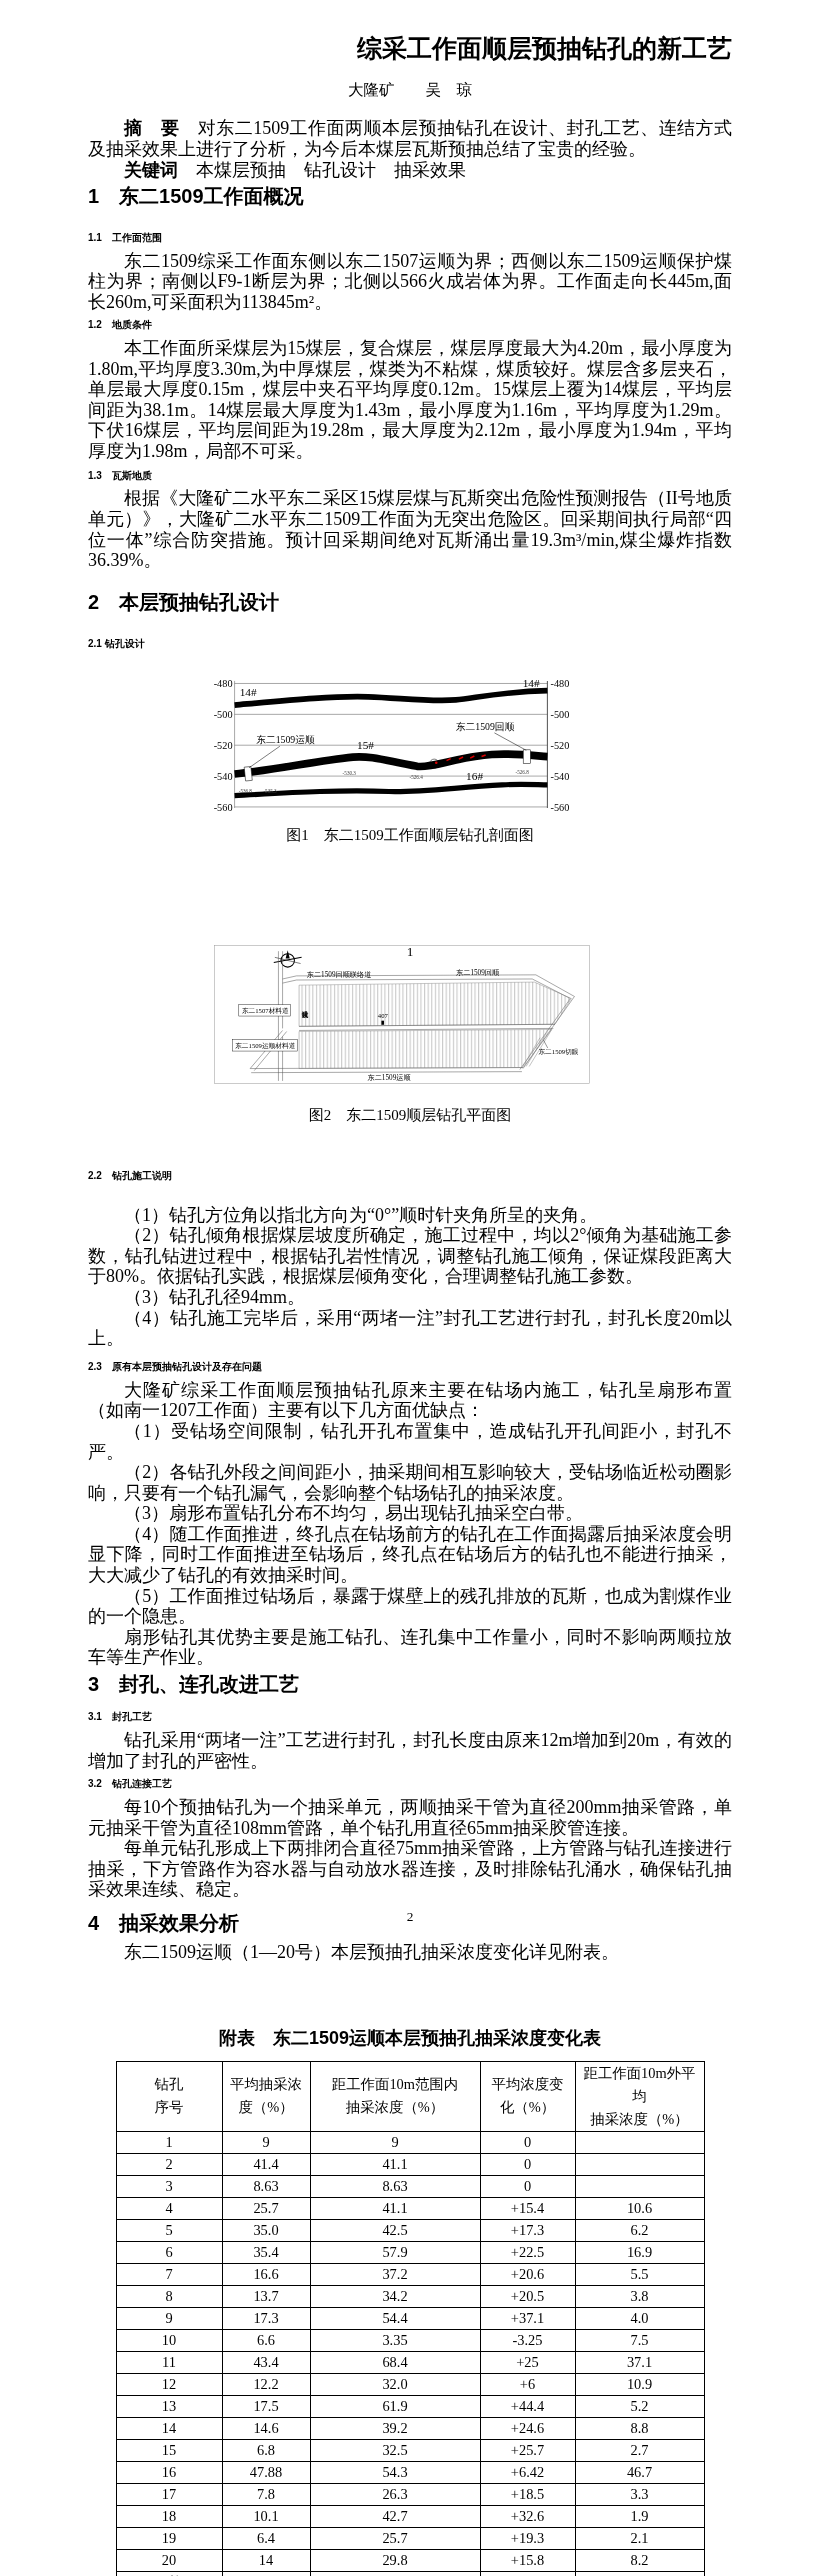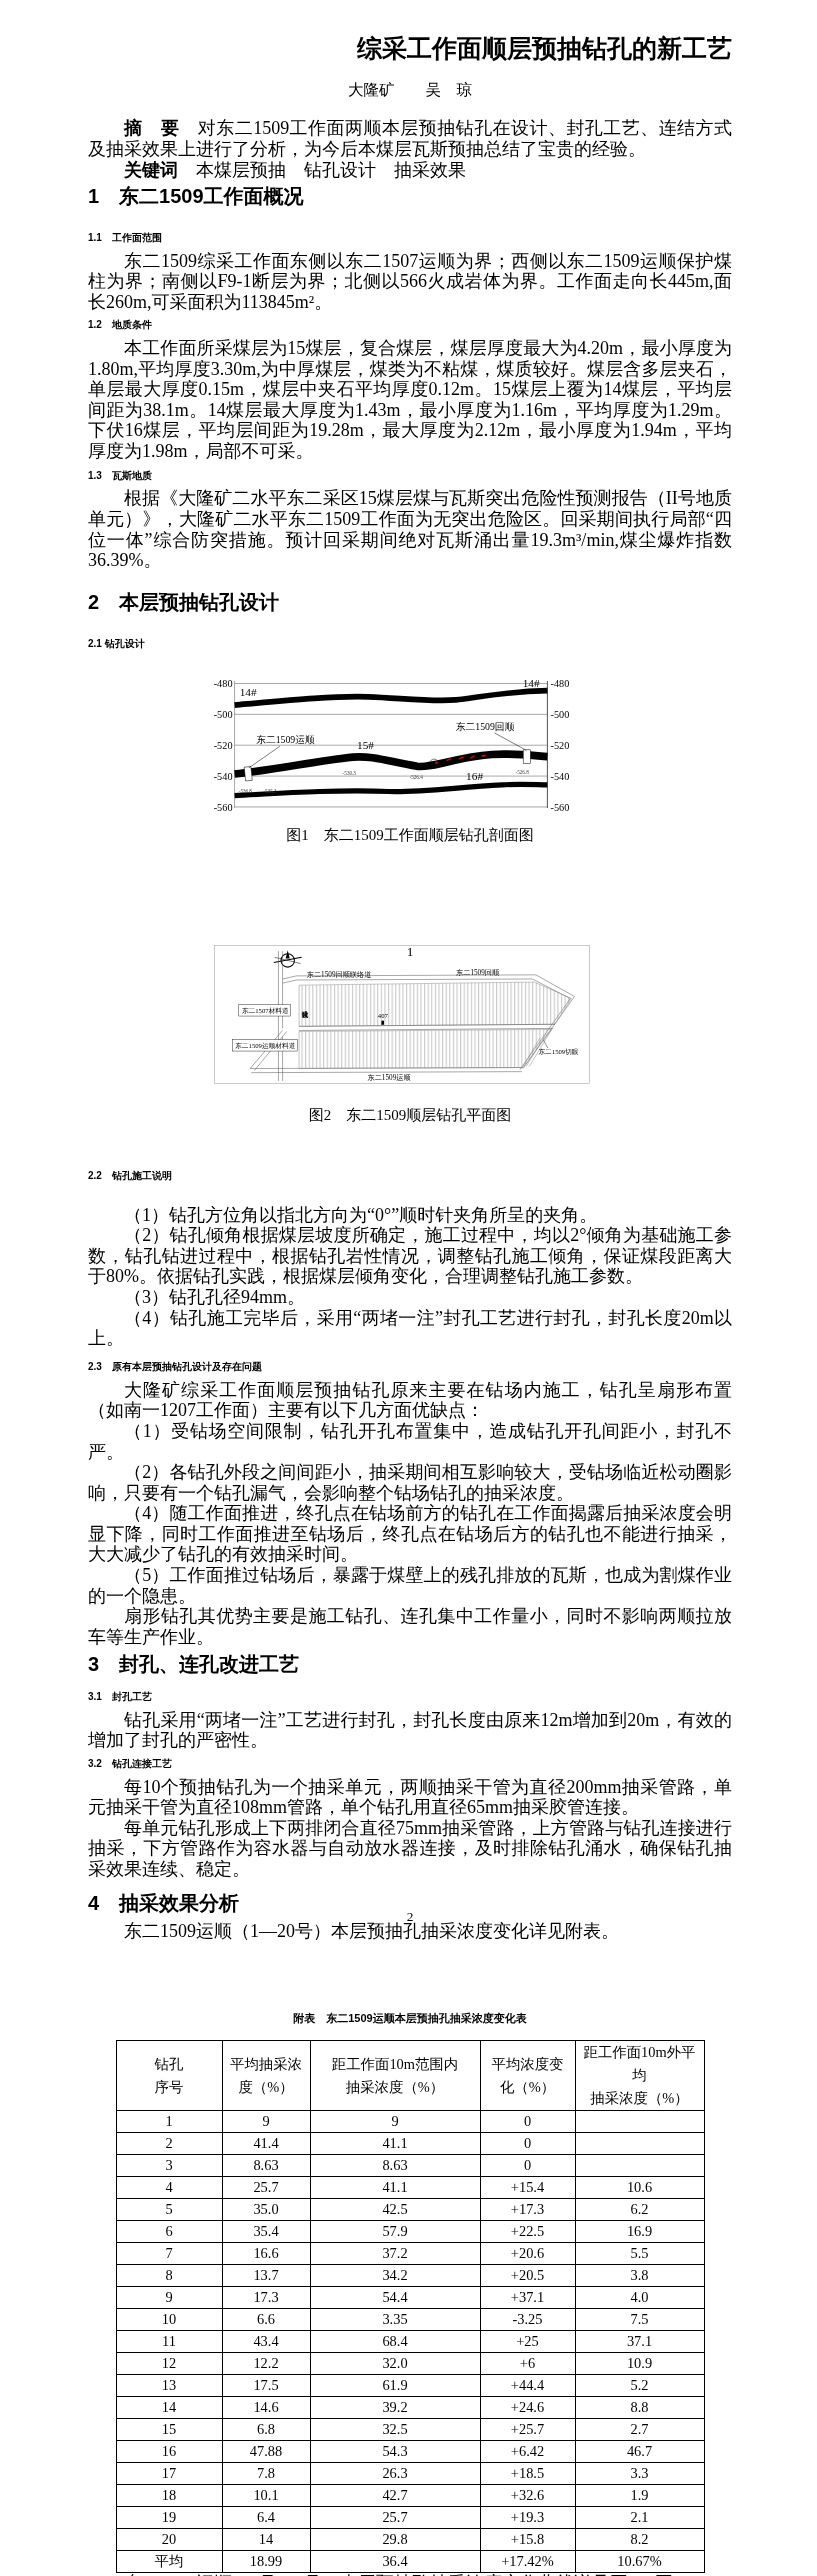--- a/index.html
+++ b/index.html
@@ -23,21 +23,21 @@
     font-size:10px;line-height:20.6px;margin:0;}
   .mt6{margin-top:3.1px}.mt8{margin-top:4.1px}.mt16{margin-top:8.2px}.mt20{margin-top:10.3px}.mt30{margin-top:15.5px}.mt36{margin-top:18.5px}.mt76{margin-top:39px}.mt128{margin-top:66px}
   .mt190{margin-top:98px}
   .mb4{margin-bottom:2.1px}.mb10{margin-bottom:5.2px}.mb16{margin-bottom:8.2px}
   .mb20{margin-bottom:10.3px}.mb36{margin-bottom:18.5px}
   .figure{margin-top:18.5px;}
   .fig-svg{display:block;margin-left:126px;}
   .fig-caption{font-size:15px;line-height:23px;text-align:center;margin-top:4.1px;}
   .pagenum{position:absolute;left:88px;width:644px;text-align:center;font-size:13.4px;line-height:15.5px;}
   
-  .tbl-title{font-size:11px;line-height:20.6px;text-align:center;font-weight:bold;
+  .tbl-title{font-size:18px;line-height:20.6px;text-align:center;font-weight:bold;
     font-family:"Liberation Sans","DejaVu Sans",sans-serif;}
   table.data{border-collapse:collapse;margin:12px auto 0;width:587px;table-layout:fixed;}
   table.data th, table.data td{
     border:solid #000;border-width:1px 0.5px;text-align:center;font-weight:normal;
     font-size:14.4px;font-family:"Liberation Serif","DejaVu Serif",serif;padding:0 2.1px;
   }
   table.data th{height:57px;white-space:pre-line;line-height:23px;}
   table.data td{height:21px;}
   
   .chart{width:361px;margin-left:149px;}
@@ -204,20 +204,21 @@
     <p class="body">（1）钻孔方位角以指北方向为“0°”顺时针夹角所呈的夹角。</p>
     <p class="body">（2）钻孔倾角根据煤层坡度所确定，施工过程中，均以2°倾角为基础施工参数，钻孔钻进过程中，根据钻孔岩性情况，调整钻孔施工倾角，保证煤段距离大于80%。依据钻孔实践，根据煤层倾角变化，合理调整钻孔施工参数。</p>
     <p class="body">（3）钻孔孔径94mm。</p>
     <p class="body">（4）钻孔施工完毕后，采用“两堵一注”封孔工艺进行封孔，封孔长度20m以上。</p>
   </div>
   <div class="h-sub mt16 mb4">2.3　原有本层预抽钻孔设计及存在问题</div>
   <p class="body">大隆矿综采工作面顺层预抽钻孔原来主要在钻场内施工，钻孔呈扇形布置（如南一1207工作面）主要有以下几方面优缺点：</p>
   <div>
     <p class="body">（1）受钻场空间限制，钻孔开孔布置集中，造成钻孔开孔间距小，封孔不严。</p>
     <p class="body">（2）各钻孔外段之间间距小，抽采期间相互影响较大，受钻场临近松动圈影响，只要有一个钻孔漏气，会影响整个钻场钻孔的抽采浓度。</p>
+    <p class="body">（3）扇形布置钻孔分布不均匀，易出现钻孔抽采空白带。</p>
     <p class="body">（4）随工作面推进，终孔点在钻场前方的钻孔在工作面揭露后抽采浓度会明显下降，同时工作面推进至钻场后，终孔点在钻场后方的钻孔也不能进行抽采，大大减少了钻孔的有效抽采时间。</p>
     <p class="body">（5）工作面推过钻场后，暴露于煤壁上的残孔排放的瓦斯，也成为割煤作业的一个隐患。</p>
   </div>
   <p class="body">扇形钻孔其优势主要是施工钻孔、连孔集中工作量小，同时不影响两顺拉放车等生产作业。</p>
 
   <div class="h-main mt6 mb20">3　封孔、连孔改进工艺</div>
   <div class="h-sub mb4">3.1　封孔工艺</div>
   <p class="body">钻孔采用“两堵一注”工艺进行封孔，封孔长度由原来12m增加到20m，有效的增加了封孔的严密性。</p>
   <div class="h-sub mt6 mb4">3.2　钻孔连接工艺</div>
   <p class="body">每10个预抽钻孔为一个抽采单元，两顺抽采干管为直径200mm抽采管路，单元抽采干管为直径108mm管路，单个钻孔用直径65mm抽采胶管连接。</p>

